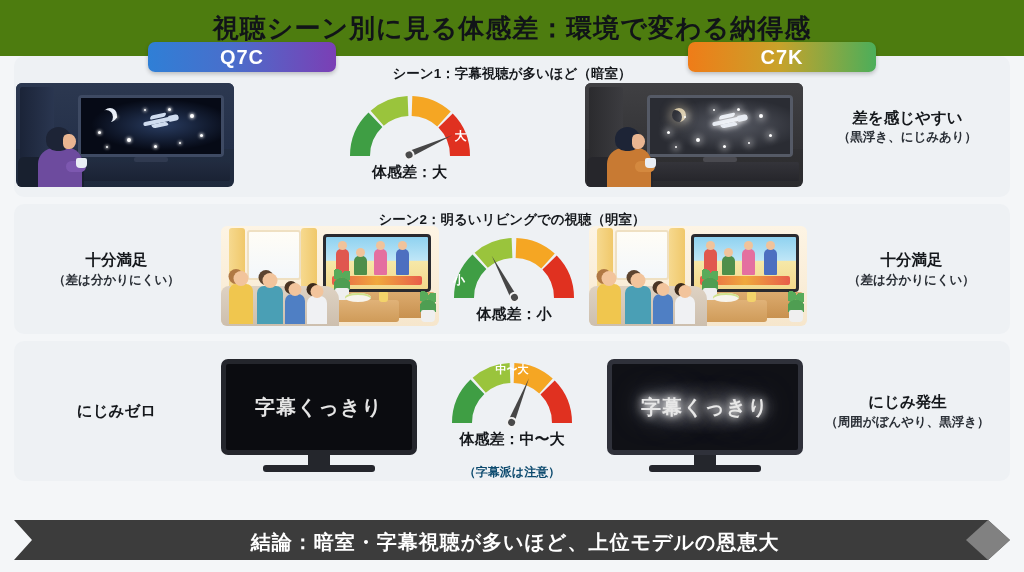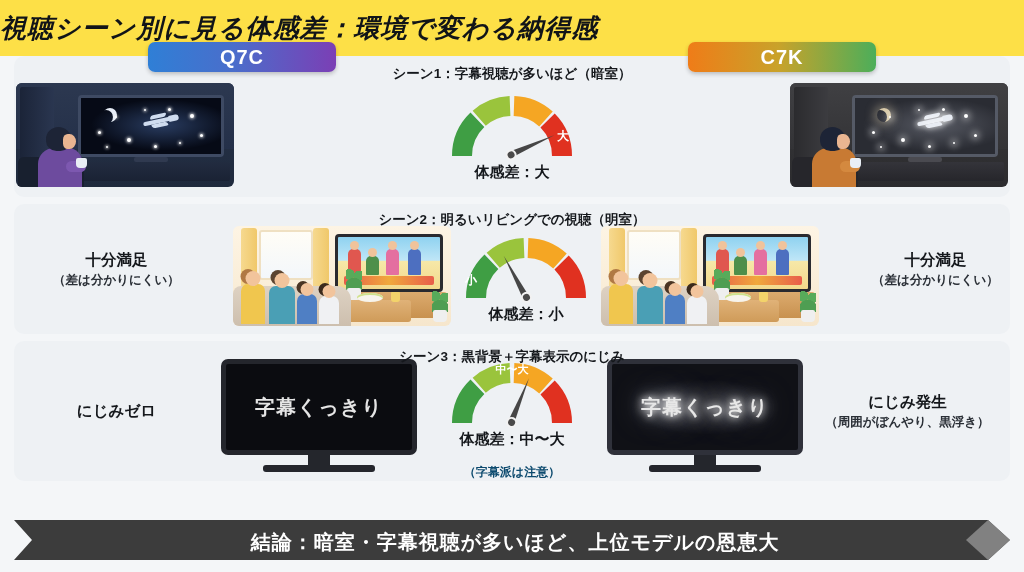--- a/index.html
+++ b/index.html
@@ -8,43 +8,42 @@
     width: 1024px; height: 572px;
     font-family: "Liberation Sans", "DejaVu Sans", sans-serif;
     background: #f4f6f8;
     overflow: hidden;
     position: relative;
   }
 
   
   .title-bar {
     height: 56px;
-    display: flex; align-items: center; 
-    background: #fde047;
-    font-style: italic;
+    display: flex; align-items: center; justify-content: center;
+    background: #4d7c0f;
   }
   .title-text {
     font-size: 26px; font-weight: bold; color: #111418;
     letter-spacing: 1px;
   }
 
   
   .scenes {
     padding: 0 14px;
     display: flex; flex-direction: column; gap: 7px;
   }
   .scene {
     position: relative;
     background: #eef1f4;
     border-radius: 10px;
     height: 141px;
     display: flex;
     align-items: center;
   }
-  .scene.s2 { height: 130px; gap: 12px; }
+  .scene.s2 { height: 130px; }
   .scene.s3 { height: 140px; }
 
   .scene-label {
     position: absolute;
     top: 7px; left: 0; right: 0;
     text-align: center;
     font-size: 13.5px; font-weight: bold; color: #15181c;
     z-index: 4;
   }
   .scene.s1 .scene-label { top: 9px; }
@@ -505,20 +504,24 @@
         <div class="person">
           <div class="p-body"></div>
           <div class="p-head"></div>
           <div class="p-face"></div>
           <div class="p-arm"></div>
           <div class="p-cup"></div>
         </div>
       </div>
     </div>
 
+    <div class="side">
+      <div class="big">差を感じやすい</div>
+      <div class="sub">（黒浮き、にじみあり）</div>
+    </div>
   </div>
 
   <div class="scene s2">
     <div class="scene-label">シーン2：明るいリビングでの視聴（明室）</div>
 
     <div class="side">
       <div class="big">十分満足</div>
       <div class="sub">（差は分かりにくい）</div>
     </div>
 
@@ -608,21 +611,20 @@
       </div>
     </div>
 
     <div class="side">
       <div class="big">十分満足</div>
       <div class="sub">（差は分かりにくい）</div>
     </div>
   </div>
 
   <div class="scene s3">
-    <div class="scene-label">シーン3：黒背景＋字幕表示のにじみ</div>
 
     <div class="side">
       <div class="big">にじみゼロ</div>
     </div>
 
     <div class="media">
 
       <div class="tv3">
         <div class="tv3-frame">
           <span class="sub-text">字幕くっきり</span>

